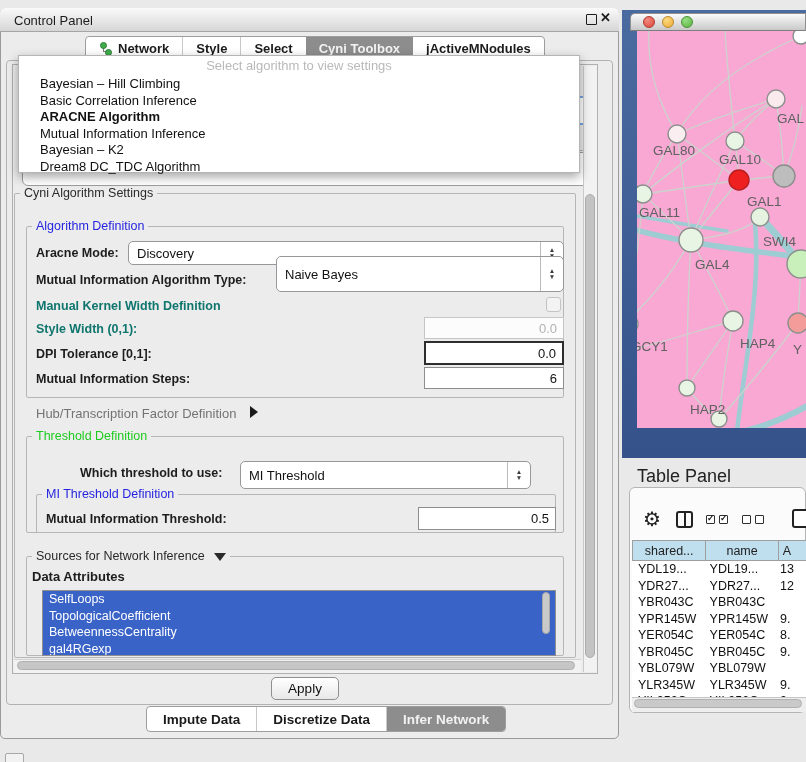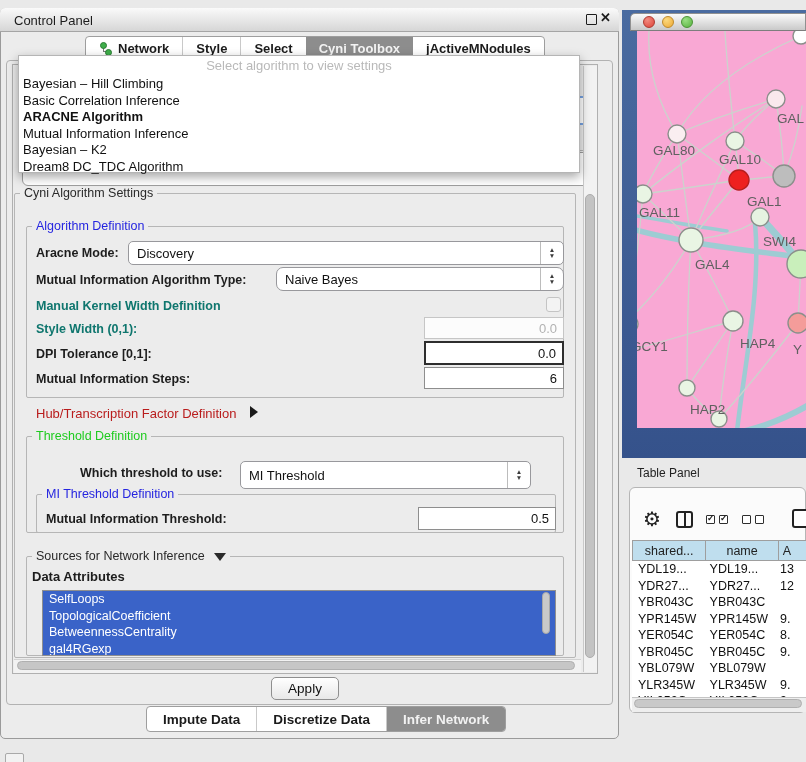--- a/index.html
+++ b/index.html
@@ -41,21 +41,21 @@
   
   #frag-combo-focus{left:566px;top:96px;width:26px;height:29px;background:#fff;
     border:2px solid #76a3e3;border-radius:6px;box-sizing:border-box;}
   #frag-gbox{left:570px;top:150px;width:22px;height:40px;border-top:1px solid #b4b4b4;border-right:1px solid #b4b4b4;}
   #frag-combo2{left:22px;top:152px;width:570px;height:34px;background:#fff;border:1px solid #9e9e9e;border-radius:6px;box-sizing:border-box;}
 
   
   #algo-popup{left:18px;top:55px;width:560px;height:116px;background:#fff;
     border:1px solid #b5b5b5;box-shadow:0 4px 10px rgba(0,0,0,0.35);z-index:20;}
   #algo-prompt{left:0;top:2px;width:100%;text-align:center;font-size:13px;color:#b9b9b9;}
-  .algo-opt{left:4px;height:16.5px;font-size:13px;color:#111;white-space:nowrap;}
+  .algo-opt{left:21px;height:16.5px;font-size:13px;color:#111;white-space:nowrap;}
   .algo-opt.bold{font-weight:bold;}
 
   
   .gbox{border:1px solid #b6b6b6;border-radius:2px;box-sizing:border-box;}
   .gtitle{position:absolute;background:#ececec;padding:0 4px;font-size:12.5px;white-space:nowrap;}
   .blue{color:#2525e0;} .green{color:#1ecb1e;} .dark{color:#2a2a2a;}
 
   .lbl{font-size:12.5px;font-weight:bold;color:#1d1d1d;white-space:nowrap;}
   .lbl.dis{color:#0f766e;}
 
@@ -95,21 +95,21 @@
   #desk-blue{left:622px;top:10px;width:184px;height:448px;background:linear-gradient(#4a6ba0,#35528b);}
   #net-titlebar{left:630px;top:13px;width:176px;height:18px;background:linear-gradient(#fafafa,#c9c9c9);
     border:1px solid #909090;border-bottom-color:#7d7d7d;border-radius:5px 0 0 0;box-sizing:border-box;}
   .macbtn{width:12px;height:12px;border-radius:50%;box-sizing:border-box;top:16px;}
   #mac-red{left:643px;background:radial-gradient(circle at 35% 30%,#f28b80,#dd4338);border:1px solid #ad3a31;}
   #mac-yellow{left:662px;background:radial-gradient(circle at 35% 30%,#fbd97e,#eda935);border:1px solid #bf8a2a;}
   #mac-green{left:681px;background:radial-gradient(circle at 35% 30%,#9adf84,#57b23f);border:1px solid #4a9336;}
   #net-canvas{left:637px;top:31px;width:176px;height:397px;background:#f9a8d4;overflow:hidden;}
 
   
-  #tp-title{left:637px;top:466px;font-size:12px;color:#222;}
+  #tp-title{left:637px;top:466px;font-size:18px;color:#222;}
   #tp-frame{left:629px;top:487px;width:177px;height:226px;background:#fbfbfb;
     border:1px solid #b5b5b5;border-radius:6px;box-sizing:border-box;overflow:hidden;}
   #gear-icon{left:643px;top:509px;font-size:20px;color:#222;line-height:20px;}
   #split-icon{left:676px;top:511px;width:17px;height:17px;border:2px solid #222;border-radius:3px;box-sizing:border-box;}
   #split-icon div{position:absolute;left:6px;top:0;width:2px;height:13px;background:#222;}
   .chkpair{top:515px;display:flex;gap:4px;}
   .minichk{width:9px;height:9px;border:1.4px solid #2e2e2e;border-radius:1px;box-sizing:border-box;position:relative;background:#fff;}
   .minichk.on:after{content:"✓";position:absolute;left:0px;top:-3px;font-size:9px;color:#222;font-weight:bold;}
   #chk-on{left:706px;} #chk-off{left:742px;}
   #partial-icon{left:792px;top:509px;width:22px;height:19px;border:2px solid #222;border-radius:3px;box-sizing:border-box;background:#fff;}
@@ -175,41 +175,41 @@
   <div class="abs lbl" style="left:36px;top:246px;">Aracne Mode:</div>
   <div class="abs combo" style="left:128px;top:241px;width:436px;height:24px;">
     <span>Discovery</span>
     <span class="spin">
         <span>▲</span>
         <span>▼</span>
       </span>
   </div>
 
   <div class="abs lbl" style="left:36px;top:273px;">Mutual Information Algorithm Type:</div>
-  <div class="abs combo" style="left:276px;top:267px;width:288px;height:24px;border-radius:7px;">
+  <div class="abs combo" style="left:276px;top:256px;width:288px;height:36px;">
     <span>Naive Bayes</span>
     <span class="spin">
         <span>▲</span>
         <span>▼</span>
       </span>
   </div>
 
   <div class="abs lbl dis" style="left:36px;top:299px;">Manual Kernel Width Definition</div>
   <div id="chk-manual" class="abs" style="left:546px;top:297px;"></div>
 
   <div class="abs lbl dis" style="left:36px;top:322px;">Style Width (0,1):</div>
   <div class="abs field dis" style="left:424px;top:317px;width:140px;height:22px;">0.0</div>
 
   <div class="abs lbl" style="left:36px;top:347px;">DPI Tolerance [0,1]:</div>
   <div class="abs field focus" style="left:424px;top:341px;width:140px;height:24px;">0.0</div>
 
   <div class="abs lbl" style="left:36px;top:372px;">Mutual Information Steps:</div>
   <div class="abs field" style="left:424px;top:367px;width:140px;height:22px;">6</div>
 
-  <div class="abs" style="left:36px;top:406px;font-size:13px;color:#b91c1c;">
+  <div class="abs" style="left:36px;top:406px;font-size:13px;color:#737373;">
     <span>Hub/Transcription Factor Definition</span>
     <span class="tri-right" style="margin-left:10px;"></span>
   </div>
 
   <div class="abs gbox" style="left:26px;top:436px;width:538px;height:97px;"></div>
   <div class="gtitle green" style="left:32px;top:429px;">Threshold Definition</div>
 
   <div class="abs lbl" style="left:80px;top:466px;">Which threshold to use:</div>
   <div class="abs combo" style="left:240px;top:461px;width:291px;height:28px;">
     <span>MI Threshold</span>

